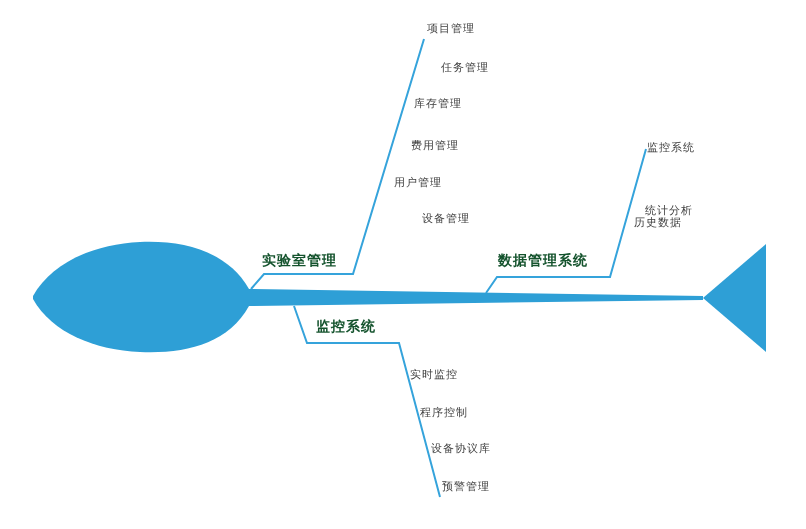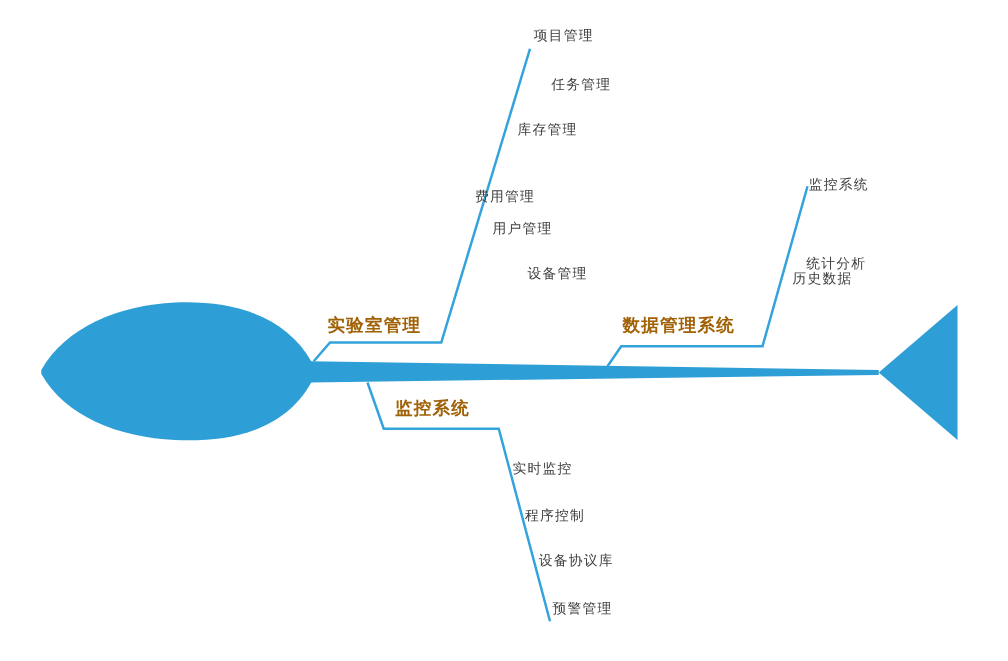--- a/index.html
+++ b/index.html
@@ -13,21 +13,21 @@
   .canvas svg{position:absolute;left:0;top:0;}
   .label{position:absolute;white-space:nowrap;}
   .head-title{
     color:#ffffff;
     font-size:23px;
     font-weight:bold;
     letter-spacing:1px;
     text-align:center;
   }
   .category{
-    color:#a16207;
+    color:#14532d;
     font-size:14px;
     font-weight:bold;
     letter-spacing:1px;
   }
   .item{
     color:#404040;
     font-size:11px;
     font-weight:400;
     letter-spacing:1px;
   }
@@ -60,21 +60,21 @@
   </svg>
 
 
   <div class="label category" style="left:262px;top:252px;">实验室管理</div>
   <div class="label category" style="left:498px;top:252px;">数据管理系统</div>
   <div class="label category" style="left:316px;top:318px;">监控系统</div>
 
   <div class="label item" style="left:427px;top:21px;">项目管理</div>
   <div class="label item" style="left:424px;top:60px;margin-left:17px;">任务管理</div>
   <div class="label item" style="left:414px;top:96px;">库存管理</div>
-  <div class="label item" style="left:380px;top:138px;margin-top:12px;">费用管理</div>
+  <div class="label item" style="left:411px;top:138px;">费用管理</div>
   <div class="label item" style="left:394px;top:175px;">用户管理</div>
   <div class="label item" style="left:382px;top:211px;margin-left:40px;">设备管理</div>
 
   <div class="label item" style="left:647px;top:140px;">监控系统</div>
   <div class="label item" style="left:645px;top:178px;margin-top:25px;">统计分析</div>
   <div class="label item" style="left:634px;top:215px;">历史数据</div>
 
   <div class="label item" style="left:410px;top:367px;">实时监控</div>
   <div class="label item" style="left:420px;top:405px;">程序控制</div>
   <div class="label item" style="left:431px;top:441px;">设备协议库</div>

